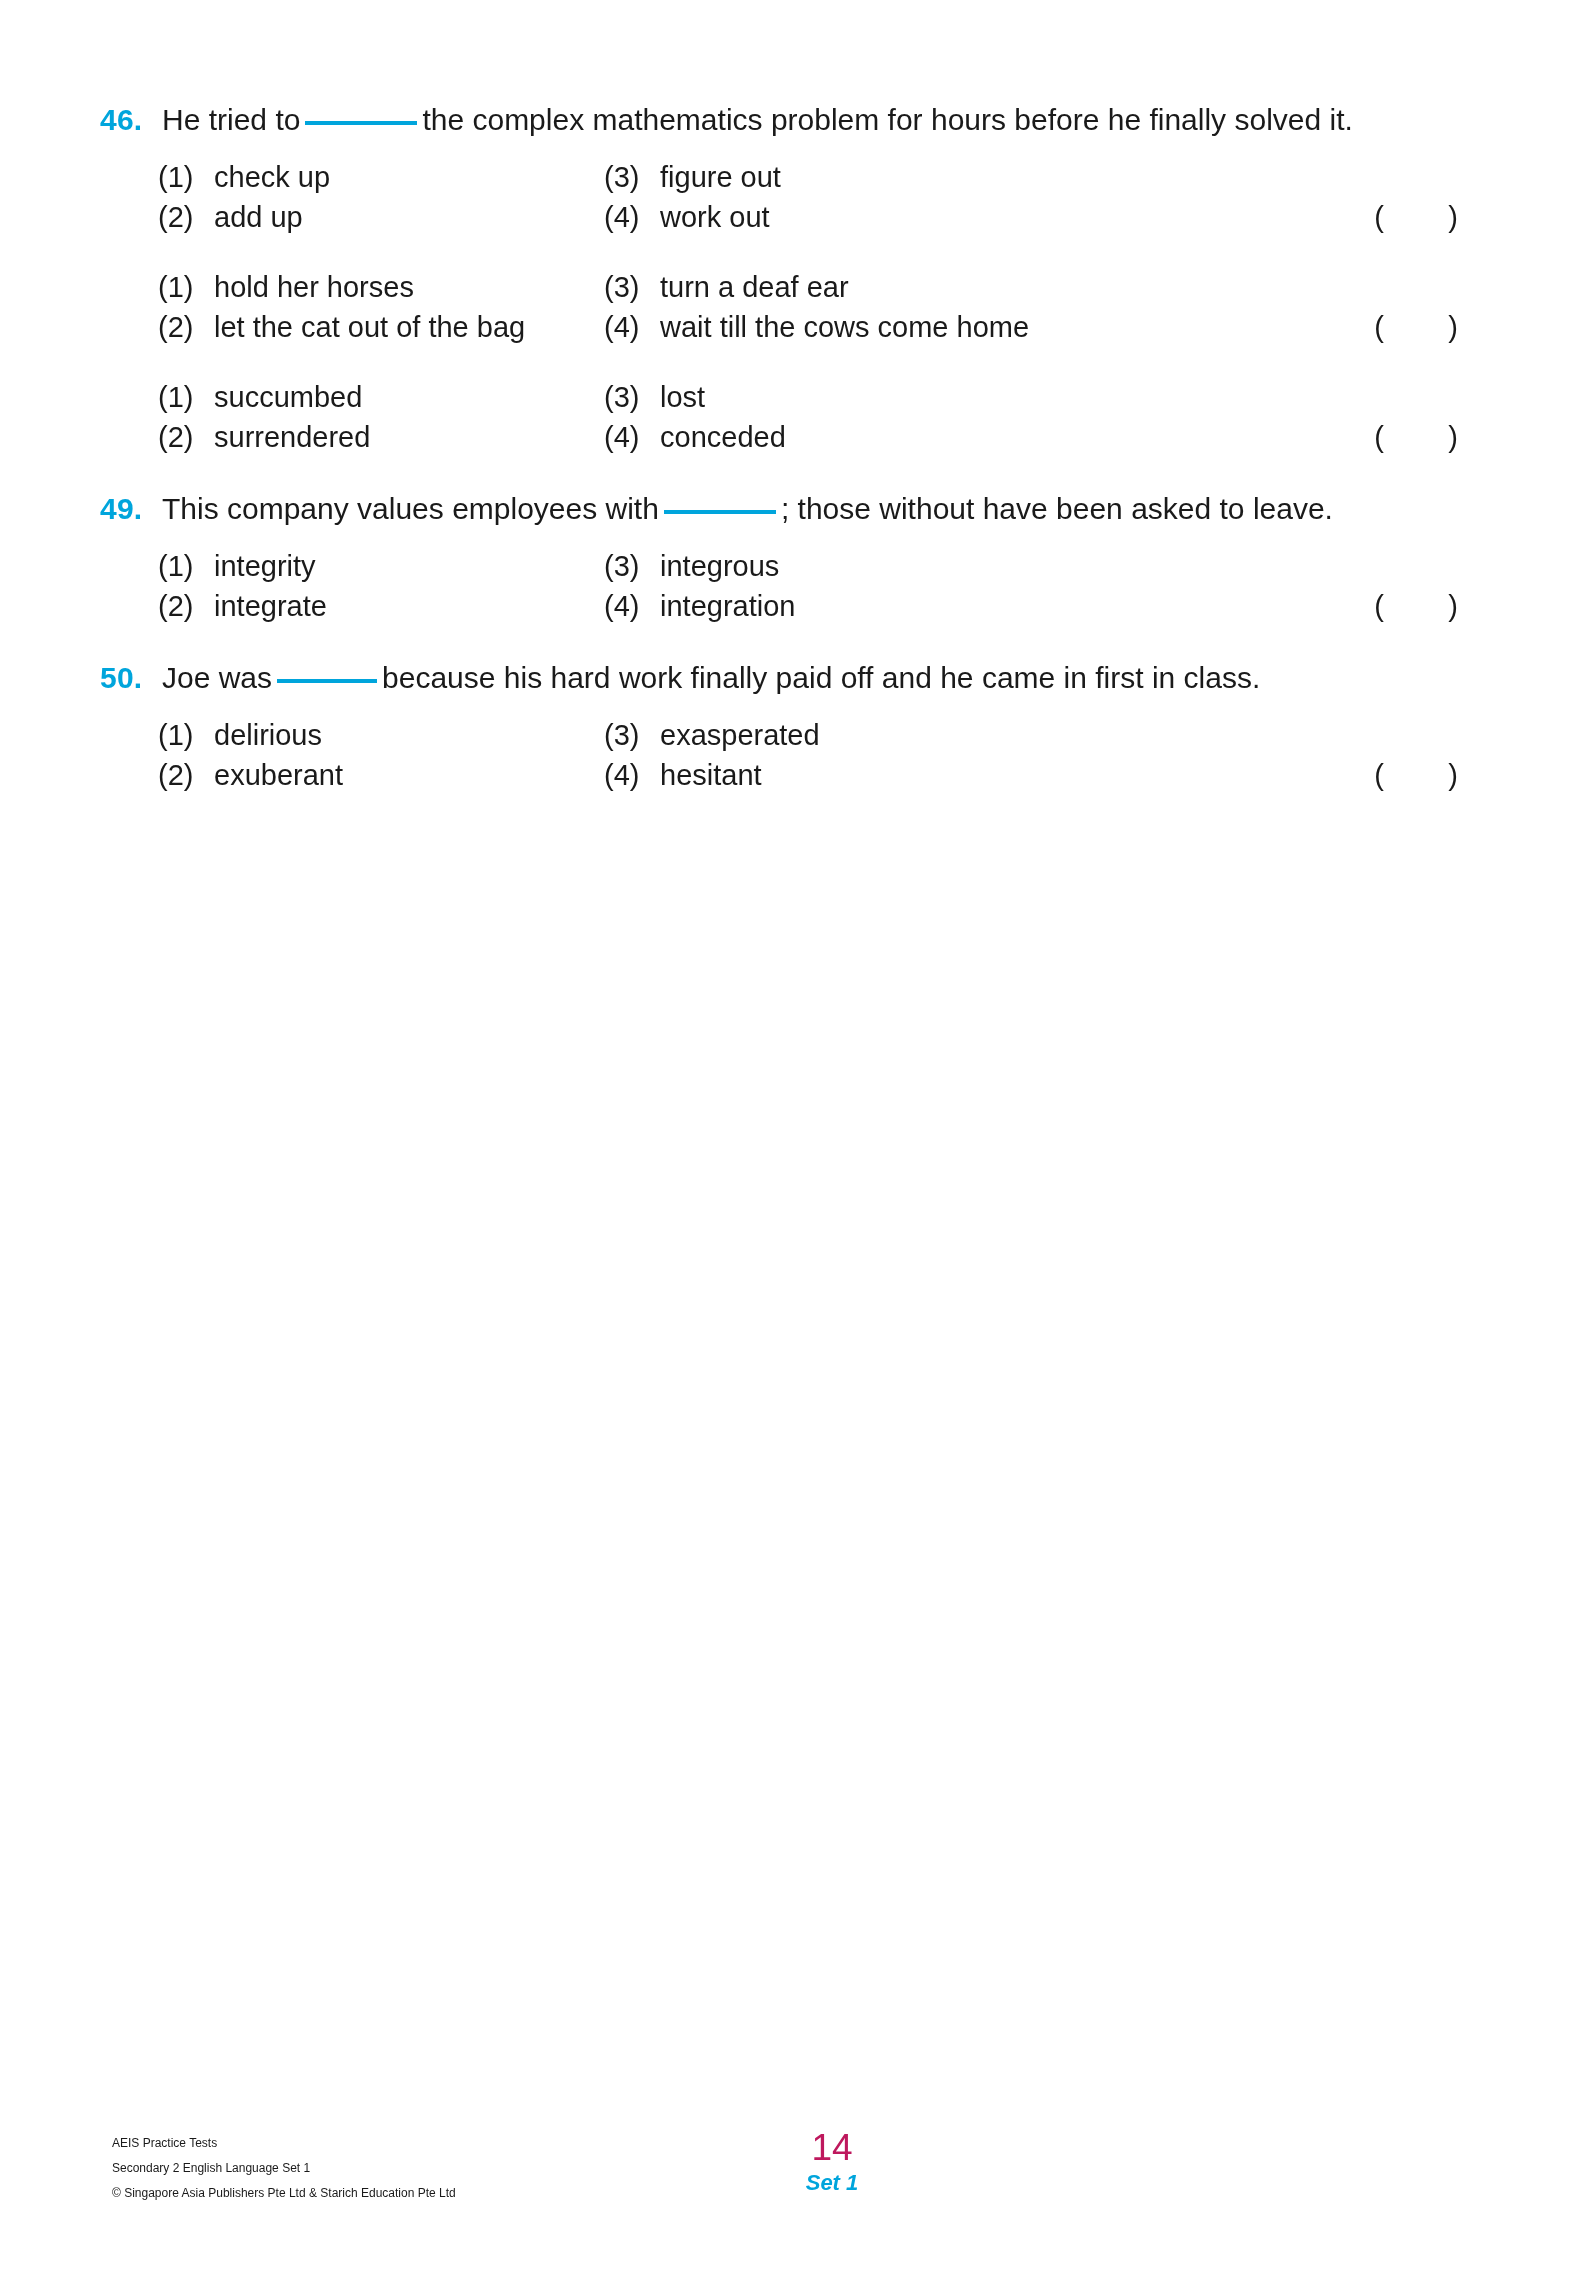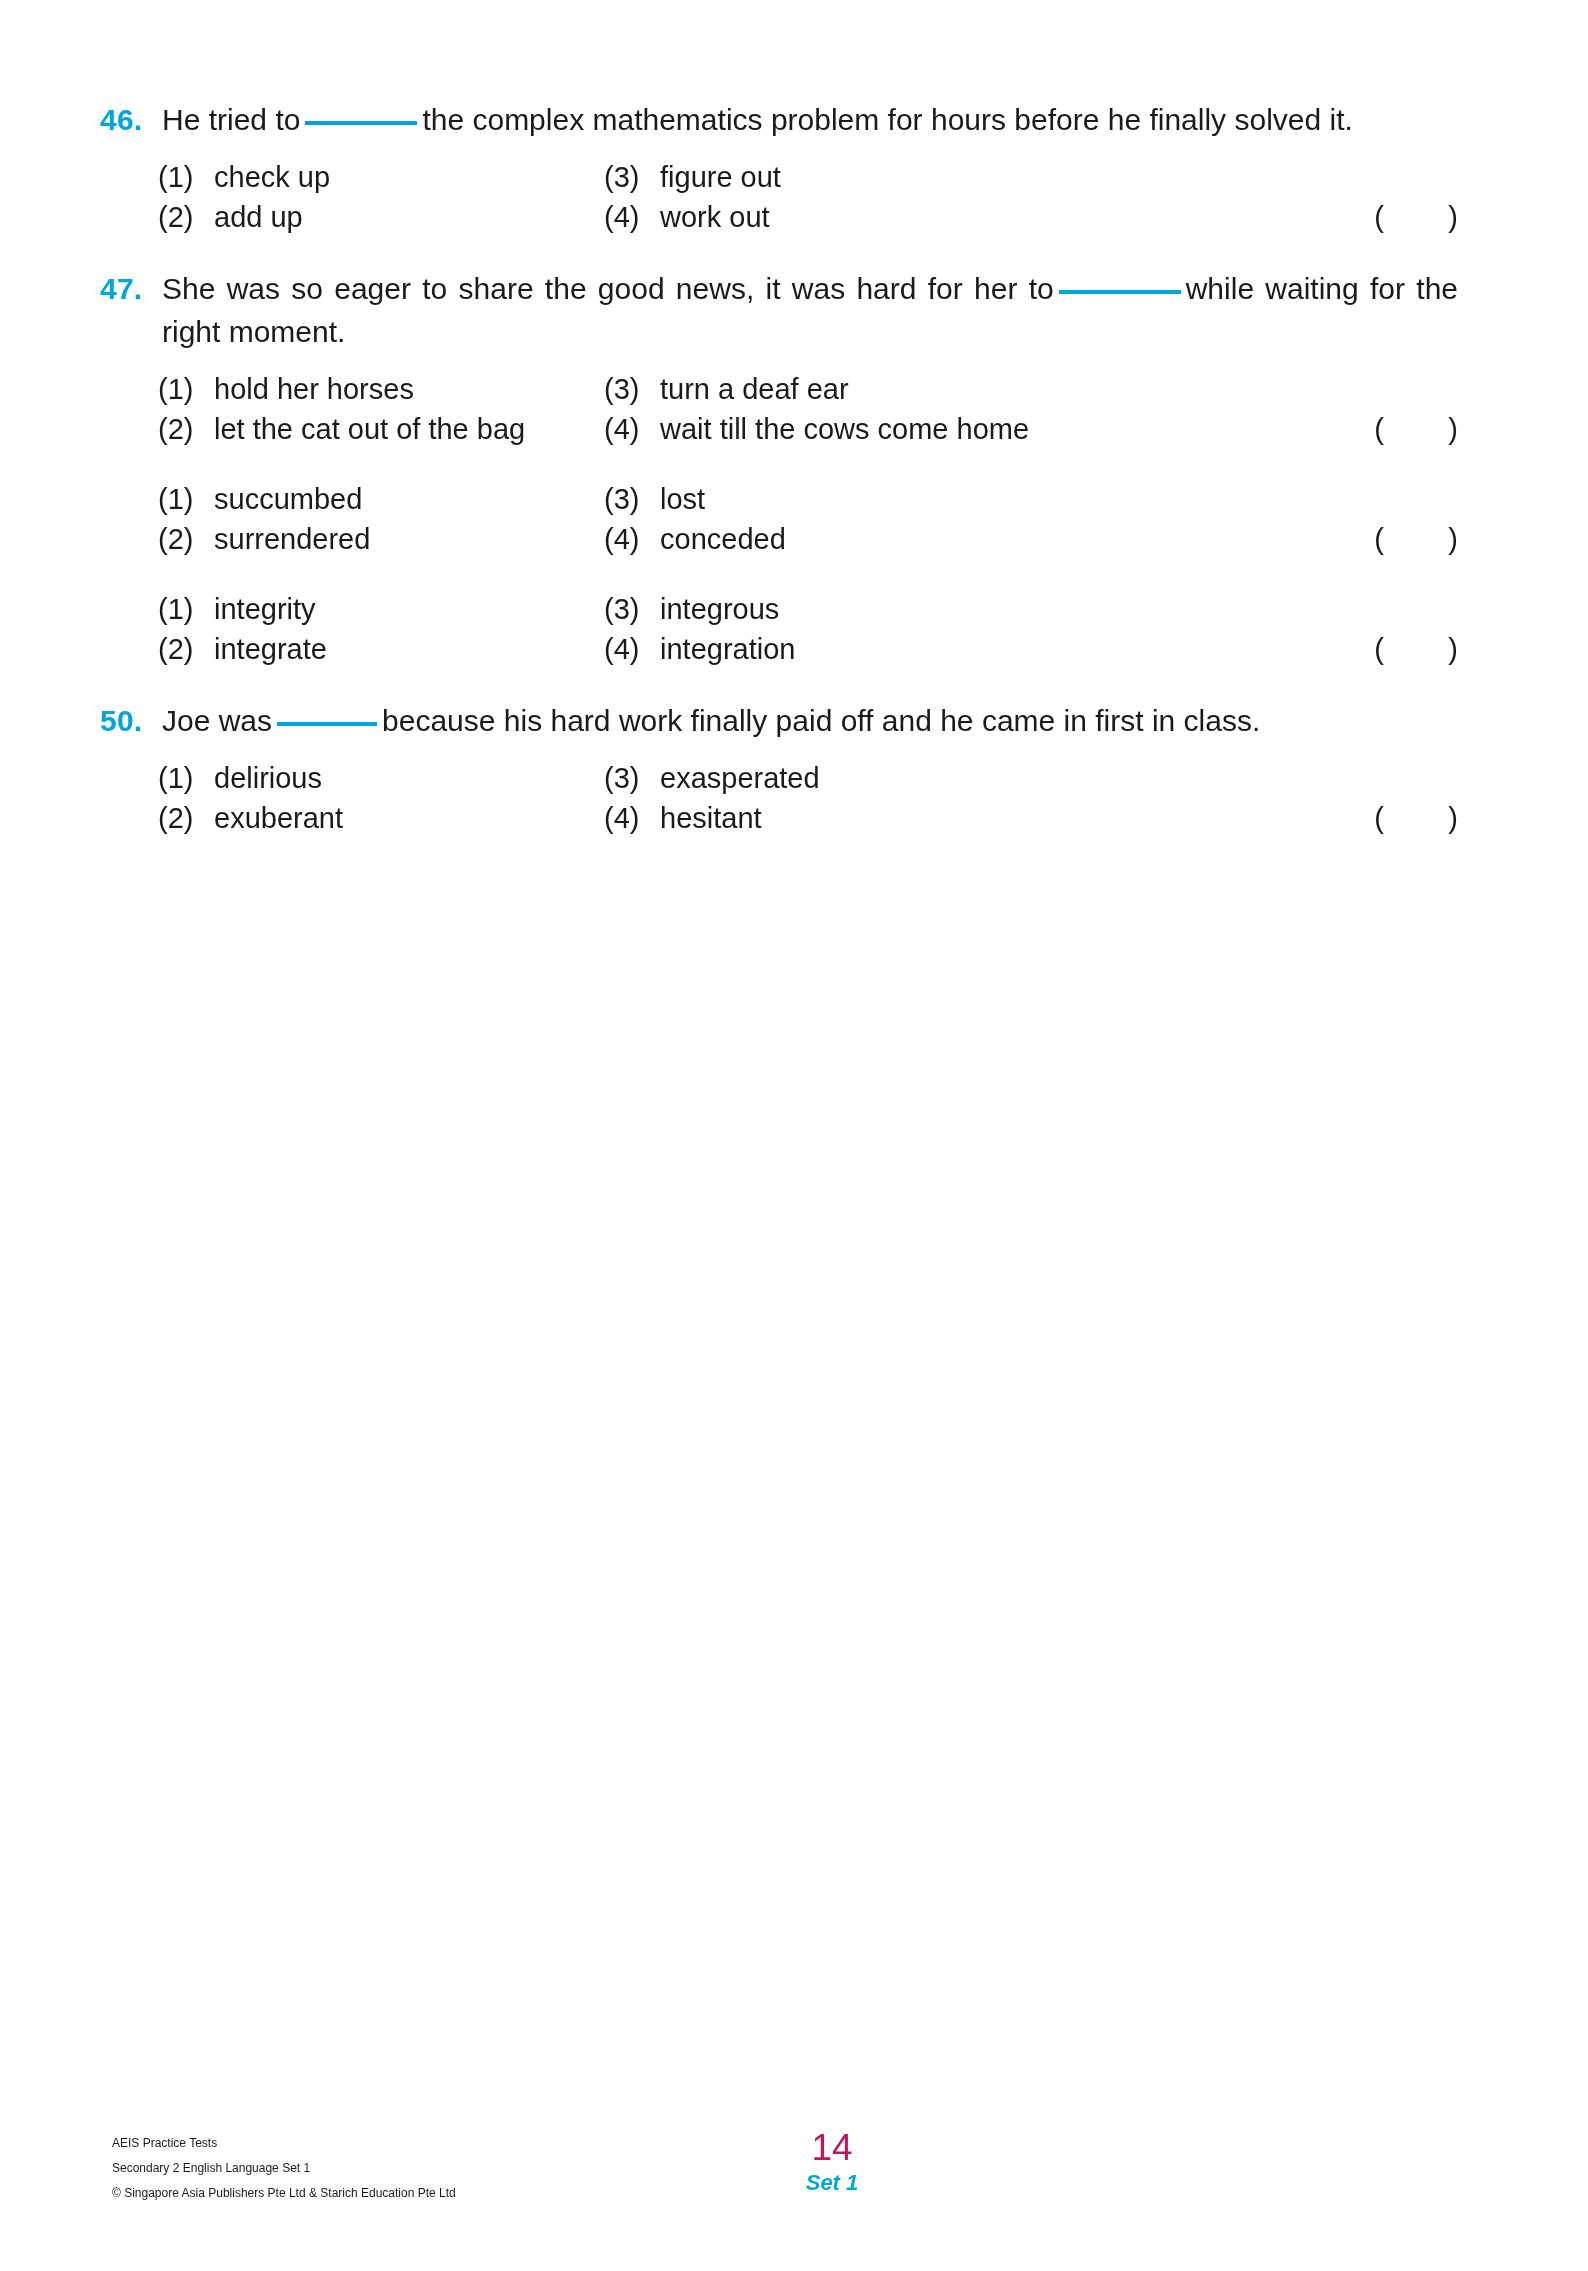--- a/index.html
+++ b/index.html
@@ -181,76 +181,76 @@
           <div class="opt opt-right">
             <span class="opt-key">(4)</span>
             <span class="opt-text">work out</span>
           </div>
           <div class="answer-box">(        )</div>
         </div>
       </div>
     </div>
 
     <div class="question">
+      <div class="options">
+        <div class="opt-row">
+          <div class="opt opt-left">
+            <span class="opt-key">(1)</span>
+            <span class="opt-text">hold her horses</span>
+          </div>
+          <div class="opt opt-right">
+            <span class="opt-key">(3)</span>
+            <span class="opt-text">turn a deaf ear</span>
+          </div>
+        </div>
+        <div class="opt-row">
+          <div class="opt opt-left">
+            <span class="opt-key">(2)</span>
+            <span class="opt-text">let the cat out of the bag</span>
+          </div>
+          <div class="opt opt-right">
+            <span class="opt-key">(4)</span>
+            <span class="opt-text">wait till the cows come home</span>
+          </div>
+          <div class="answer-box">(        )</div>
+        </div>
+      </div>
+    </div>
+
+    <div class="question">
+      <div class="options">
+        <div class="opt-row">
+          <div class="opt opt-left">
+            <span class="opt-key">(1)</span>
+            <span class="opt-text">succumbed</span>
+          </div>
+          <div class="opt opt-right">
+            <span class="opt-key">(3)</span>
+            <span class="opt-text">lost</span>
+          </div>
+        </div>
+        <div class="opt-row">
+          <div class="opt opt-left">
+            <span class="opt-key">(2)</span>
+            <span class="opt-text">surrendered</span>
+          </div>
+          <div class="opt opt-right">
+            <span class="opt-key">(4)</span>
+            <span class="opt-text">conceded</span>
+          </div>
+          <div class="answer-box">(        )</div>
+        </div>
+      </div>
+    </div>
+
+    <div class="question">
       <div class="q-head">
-        <div class="q-num">47.</div>
-        <div class="q-stem"><span>She was so eager to share the good news, it was hard for her to</span><span class="blank w-lg"></span><span>while waiting for the right moment.</span></div>
-      </div>
-      <div class="options">
-        <div class="opt-row">
-          <div class="opt opt-left">
-            <span class="opt-key">(1)</span>
-            <span class="opt-text">hold her horses</span>
-          </div>
-          <div class="opt opt-right">
-            <span class="opt-key">(3)</span>
-            <span class="opt-text">turn a deaf ear</span>
-          </div>
-        </div>
-        <div class="opt-row">
-          <div class="opt opt-left">
-            <span class="opt-key">(2)</span>
-            <span class="opt-text">let the cat out of the bag</span>
-          </div>
-          <div class="opt opt-right">
-            <span class="opt-key">(4)</span>
-            <span class="opt-text">wait till the cows come home</span>
-          </div>
-          <div class="answer-box">(        )</div>
-        </div>
-      </div>
-    </div>
-
-    <div class="question">
-      <div class="options">
-        <div class="opt-row">
-          <div class="opt opt-left">
-            <span class="opt-key">(1)</span>
-            <span class="opt-text">succumbed</span>
-          </div>
-          <div class="opt opt-right">
-            <span class="opt-key">(3)</span>
-            <span class="opt-text">lost</span>
-          </div>
-        </div>
-        <div class="opt-row">
-          <div class="opt opt-left">
-            <span class="opt-key">(2)</span>
-            <span class="opt-text">surrendered</span>
-          </div>
-          <div class="opt opt-right">
-            <span class="opt-key">(4)</span>
-            <span class="opt-text">conceded</span>
-          </div>
-          <div class="answer-box">(        )</div>
-        </div>
-      </div>
-    </div>
-
-    <div class="question">
+        <div class="q-num">49.</div>
+        <div class="q-stem"><span>This company values employees with</span><span class="blank w-md"></span><span>; those without have been asked to leave.</span></div>
+      </div>
       <div class="options">
         <div class="opt-row">
           <div class="opt opt-left">
             <span class="opt-key">(1)</span>
             <span class="opt-text">integrity</span>
           </div>
           <div class="opt opt-right">
             <span class="opt-key">(3)</span>
             <span class="opt-text">integrous</span>
           </div>

